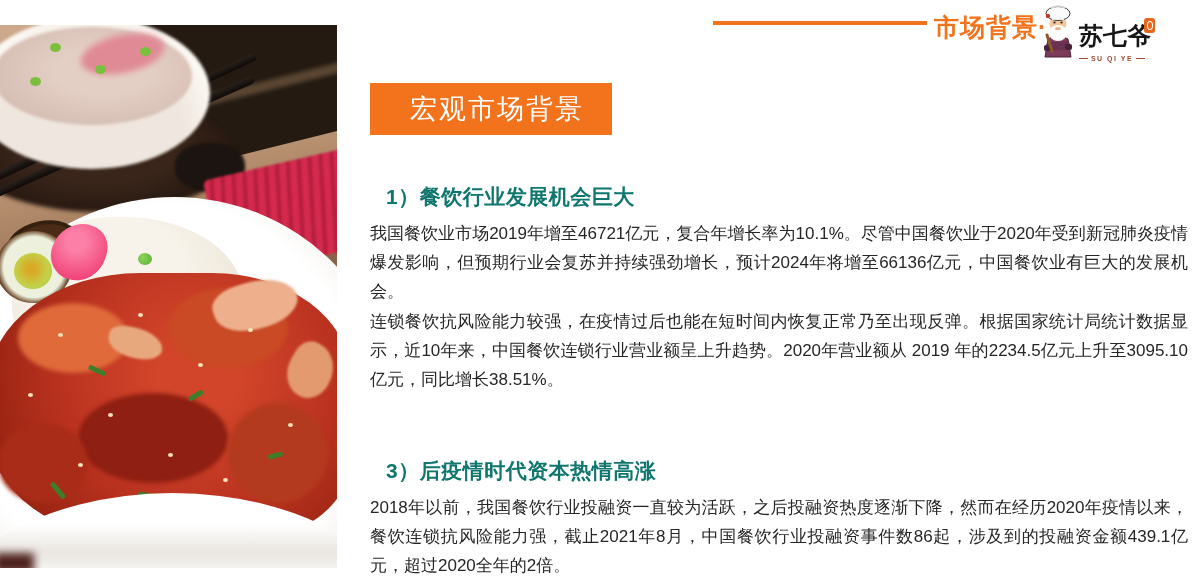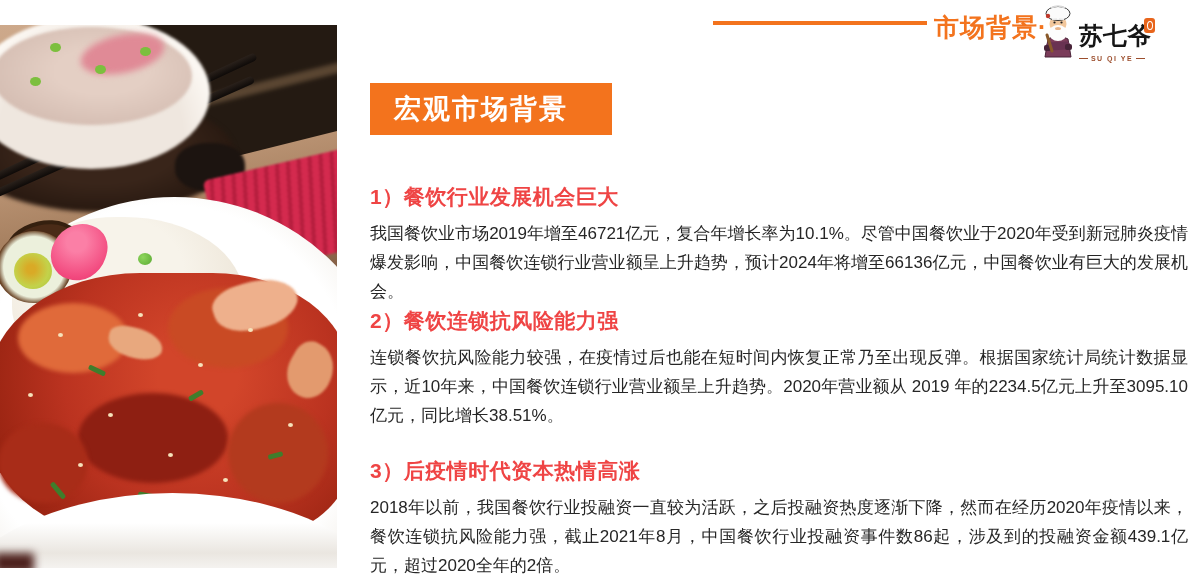--- a/index.html
+++ b/index.html
@@ -14,25 +14,25 @@
   .logo-block { position:absolute; left:1079px; top:20px; width:78px; }
   .logo-name { font-size:24px; font-weight:900; color:#161616; letter-spacing:0px; font-family:"Liberation Serif","DejaVu Serif",serif; white-space:nowrap; }
   .logo-seal { position:absolute; left:65px; top:-2px; width:11px; height:15px; background:#e8651c; border-radius:3px; }
   .logo-seal::after { content:""; position:absolute; left:2.5px; top:3px; width:4px; height:7px; border:1.5px solid #fff; border-radius:50%; }
   .logo-sub { display:flex; align-items:center; gap:3px; margin-top:3px; width:66px; }
   .logo-sub .dash { flex:1; height:1px; background:#9c4e2d; }
   .logo-sub .txt { font-size:7px; font-weight:bold; color:#9c4e2d; letter-spacing:1.5px; white-space:nowrap; }
 
   
   .title-box { position:absolute; left:370px; top:83px; width:242px; height:52px; background:#f3731d; color:#fff;
-               font-size:27px; font-weight:bold; line-height:52px; padding-left:24px; letter-spacing:2px; }
+               font-size:27px; font-weight:normal; line-height:52px; padding-left:40px; letter-spacing:2px; }
 
   
   .sec { position:absolute; left:370px; width:818px; }
-  .sec h3 { color:#ef4444; font-size:21px; font-weight:bold; margin-bottom:8px; letter-spacing:0.5px; }
+  .sec h3 { color:#0f766e; font-size:21px; font-weight:bold; margin-bottom:8px; letter-spacing:0.5px;margin-left:16px; }
   .sec p { color:#262626; font-size:17px; line-height:29px; font-weight:500; text-align:justify; }
   .sec1 { top:183px; } .sec2 { top:307px; } .sec3 { top:457px; }
 
   
   .photo { position:absolute; left:0; top:25px; width:337px; height:543px; overflow:hidden;
            background:linear-gradient(170deg,#cda98b 0%,#c39c7c 22%,#a07a5a 40%,#6e4a35 58%,#55261f 75%,#471d1a 100%); }
   .photo * { position:absolute; }
   .tray { right:-45px; top:-25px; width:260px; height:150px; background:#241a12; transform:rotate(-14deg); border-radius:10px; }
   .tray-edge { right:-30px; top:58px; width:220px; height:10px; background:#5a4632; transform:rotate(-14deg); filter:blur(2px); }
   .coaster { left:-35px; top:72px; width:270px; height:115px; border-radius:50%;
@@ -158,25 +158,24 @@
       <span class="dash"></span>
       <span class="txt">SU QI YE</span>
       <span class="dash"></span>
     </div>
   </div>
 
   <div class="title-box">宏观市场背景</div>
 
   <div class="sec sec1">
     <h3>1）餐饮行业发展机会巨大</h3>
-    <p>我国餐饮业市场2019年增至46721亿元，复合年增长率为10.1%。尽管中国餐饮业于2020年受到新冠肺炎疫情爆发影响，中国餐饮连锁行业营业额呈上升趋势，预计2024年将增至66136亿元，中国餐饮业有巨大的发展机会。</p>
+    <p>我国餐饮业市场2019年增至46721亿元，复合年增长率为10.1%。尽管中国餐饮业于2020年受到新冠肺炎疫情爆发影响，但预期行业会复苏并持续强劲增长，预计2024年将增至66136亿元，中国餐饮业有巨大的发展机会。</p>
   </div>
 
   <div class="sec sec2">
-    <h3>2）餐饮连锁抗风险能力强</h3>
     <p>连锁餐饮抗风险能力较强，在疫情过后也能在短时间内恢复正常乃至出现反弹。根据国家统计局统计数据显示，近10年来，中国餐饮连锁行业营业额呈上升趋势。2020年营业额从 2019 年的2234.5亿元上升至3095.10亿元，同比增长38.51%。</p>
   </div>
 
   <div class="sec sec3">
     <h3>3）后疫情时代资本热情高涨</h3>
     <p>2018年以前，我国餐饮行业投融资一直较为活跃，之后投融资热度逐渐下降，然而在经历2020年疫情以来，餐饮连锁抗风险能力强，截止2021年8月，中国餐饮行业投融资事件数86起，涉及到的投融资金额439.1亿元，超过2020全年的2倍。</p>
   </div>
 
 </div>
 

